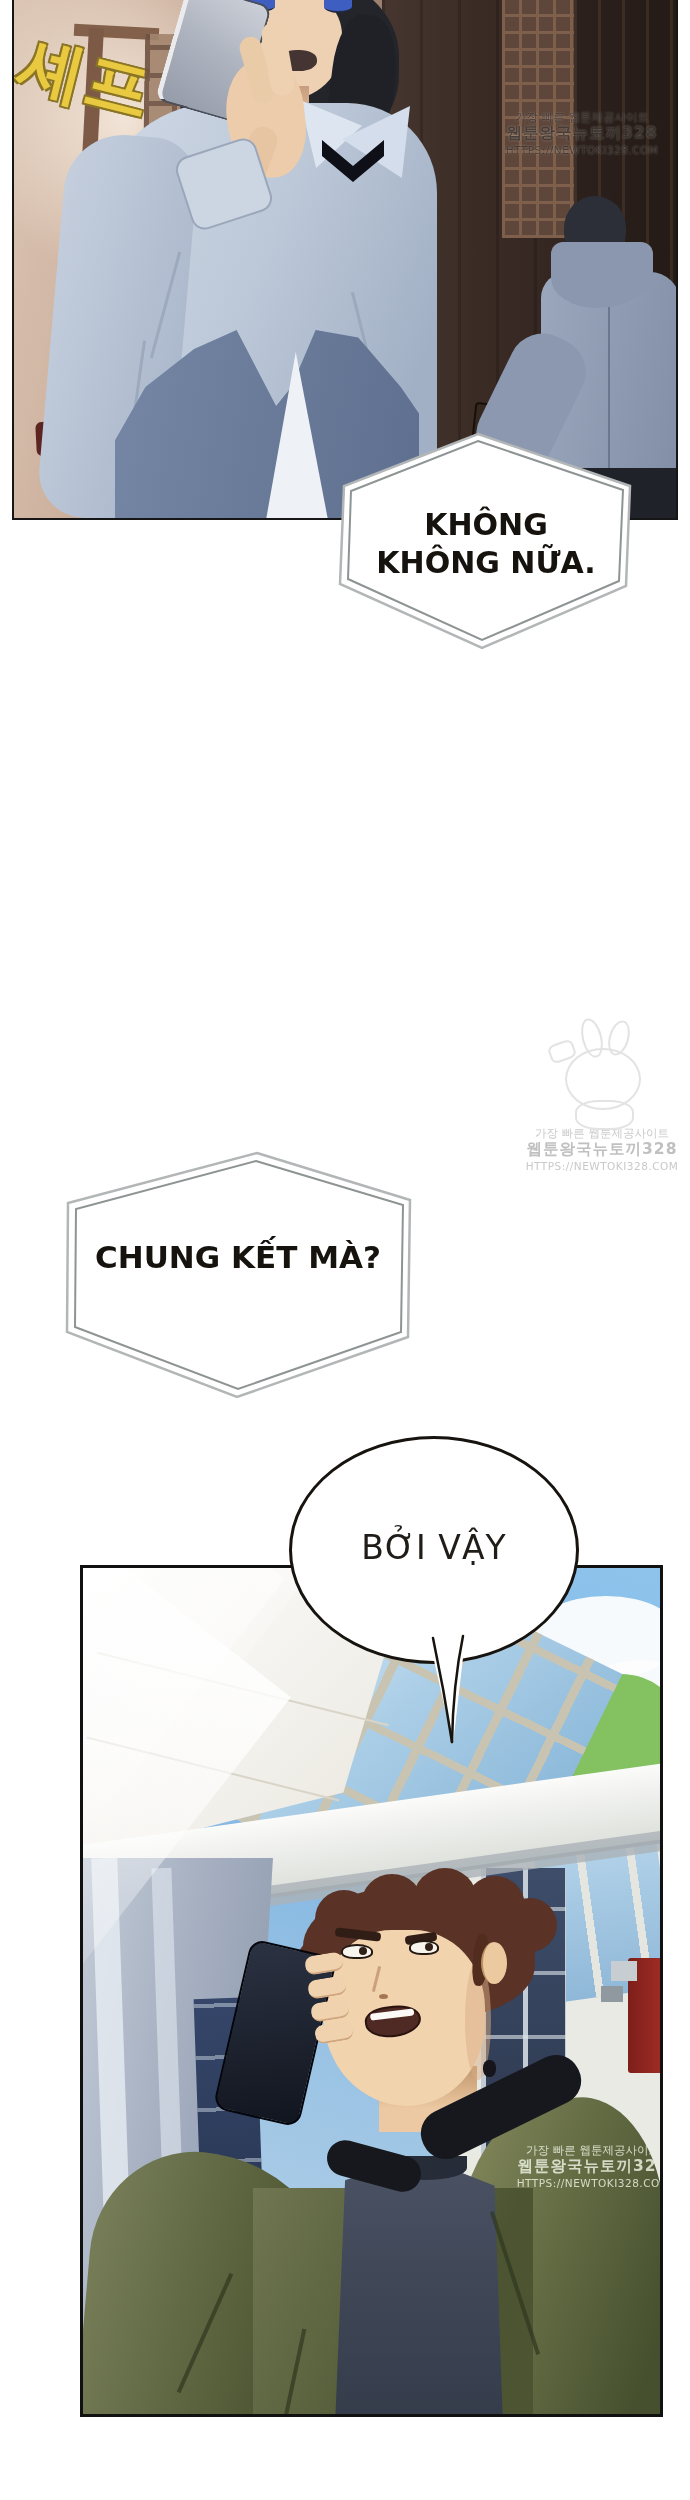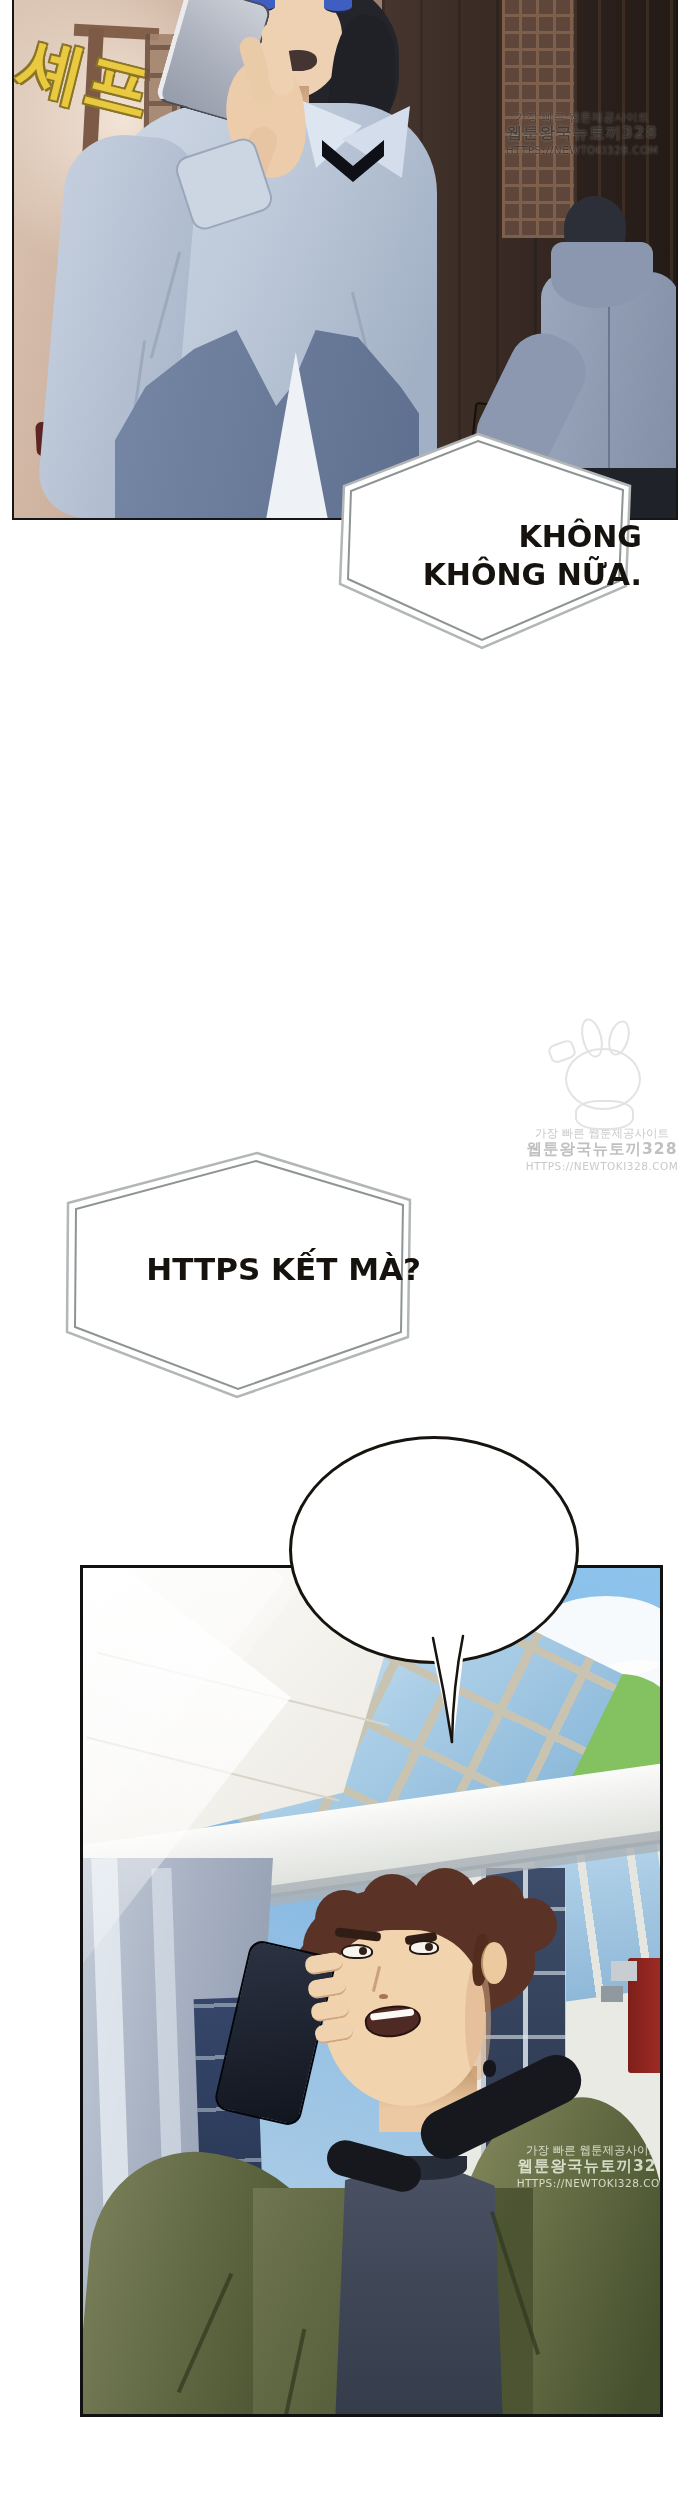--- a/index.html
+++ b/index.html
@@ -84,21 +84,21 @@
   .mascot{position:relative;width:150px;height:108px;margin:0 auto;}
   .mascot .mp{position:absolute;border:2px solid currentColor;background:transparent;}
   .mEar1{left:55px;top:0;width:16px;height:36px;border-radius:50%;transform:rotate(-14deg);}
   .mEar2{left:82px;top:2px;width:16px;height:32px;border-radius:50%;transform:rotate(16deg);}
   .mHead{left:38px;top:30px;width:72px;height:58px;border-radius:50%;}
   .mBow{left:22px;top:24px;width:22px;height:15px;border-radius:30%;transform:rotate(-20deg);}
   .mBody{left:48px;top:82px;width:55px;height:26px;border-radius:40%;}
   #wmMid .mascot{color:#e3e3e3;}
 
   
-  .bubbleTxt{font-weight:bold;color:#16130f;text-align:right;margin-top:12px;}
+  .bubbleTxt{font-weight:bold;color:#16130f;text-align:center;}
   #bubble1{left:330px;top:428px;width:312px;height:232px;z-index:6;}
   #bubble1Txt{left:330px;top:506px;width:312px;font-size:30px;line-height:38px;z-index:7;}
   #bubble2{left:55px;top:1146px;width:366px;height:266px;z-index:6;}
   #bubble2Txt{left:55px;top:1238px;width:366px;font-size:31px;line-height:38px;z-index:7;}
   #bubble3{left:289px;top:1436px;width:290px;height:228px;border:3px solid #17130e;border-radius:50%;
            background:#fff;box-sizing:border-box;z-index:6;}
   #bubble3Txt{left:289px;top:1526px;width:290px;font-size:33px;font-weight:normal;line-height:44px;
               color:#201c18;letter-spacing:1px;text-align:center;z-index:7;}
   #bubble3Tail{left:420px;top:1630px;width:60px;height:120px;z-index:7;}
 
@@ -281,21 +281,21 @@
     <div class="l1">가장 빠른 웹툰제공사이트</div>
     <div class="l2">웹툰왕국뉴토끼328</div>
     <div class="l3">HTTPS://NEWTOKI328.COM</div>
   </div>
 
   <svg class="abs" id="bubble2" viewBox="0 0 366 266">
     <polygon points="202,7 355,54 353,191 182,251 12,186 13,57" fill="#ffffff" stroke="#b2b6b6" stroke-width="2.5"></polygon>
     <polygon points="201,15 348,59 346,186 183,243 20,181 21,63" fill="#ffffff" stroke="#8e9494" stroke-width="2"></polygon>
   </svg>
   <div class="abs bubbleTxt" id="bubble2Txt">
-    <div>HTTPS KẾT MÀ?</div>
+    <div>CHUNG KẾT MÀ?</div>
   </div>
 
   <div class="abs" id="panel2">
     <div class="abs sky"></div>
     <div class="abs cloud cl1"></div>
     <div class="abs cloud cl2"></div>
     <div class="abs tree t1"></div>
     <div class="abs tree t3"></div>
     <div class="abs tree t2"></div>
     <div class="abs winBand"></div>
@@ -373,15 +373,16 @@
     </div>
   </div>
 
   <div class="abs" id="bubble3"></div>
   <svg class="abs" id="bubble3Tail" viewBox="0 0 60 120">
     <path d="M8,4 L46,2 L33,114 Z" fill="#ffffff"></path>
     <path d="M13,8 Q24,60 32,112" fill="none" stroke="#17130e" stroke-width="2.5" stroke-linecap="round"></path>
     <path d="M43,6 Q33,55 32,112" fill="none" stroke="#17130e" stroke-width="2.5" stroke-linecap="round"></path>
   </svg>
   <div class="abs" id="bubble3Txt">
+    <div>BỞI VẬY</div>
   </div>
 
 </div>
 
 </body></html>

